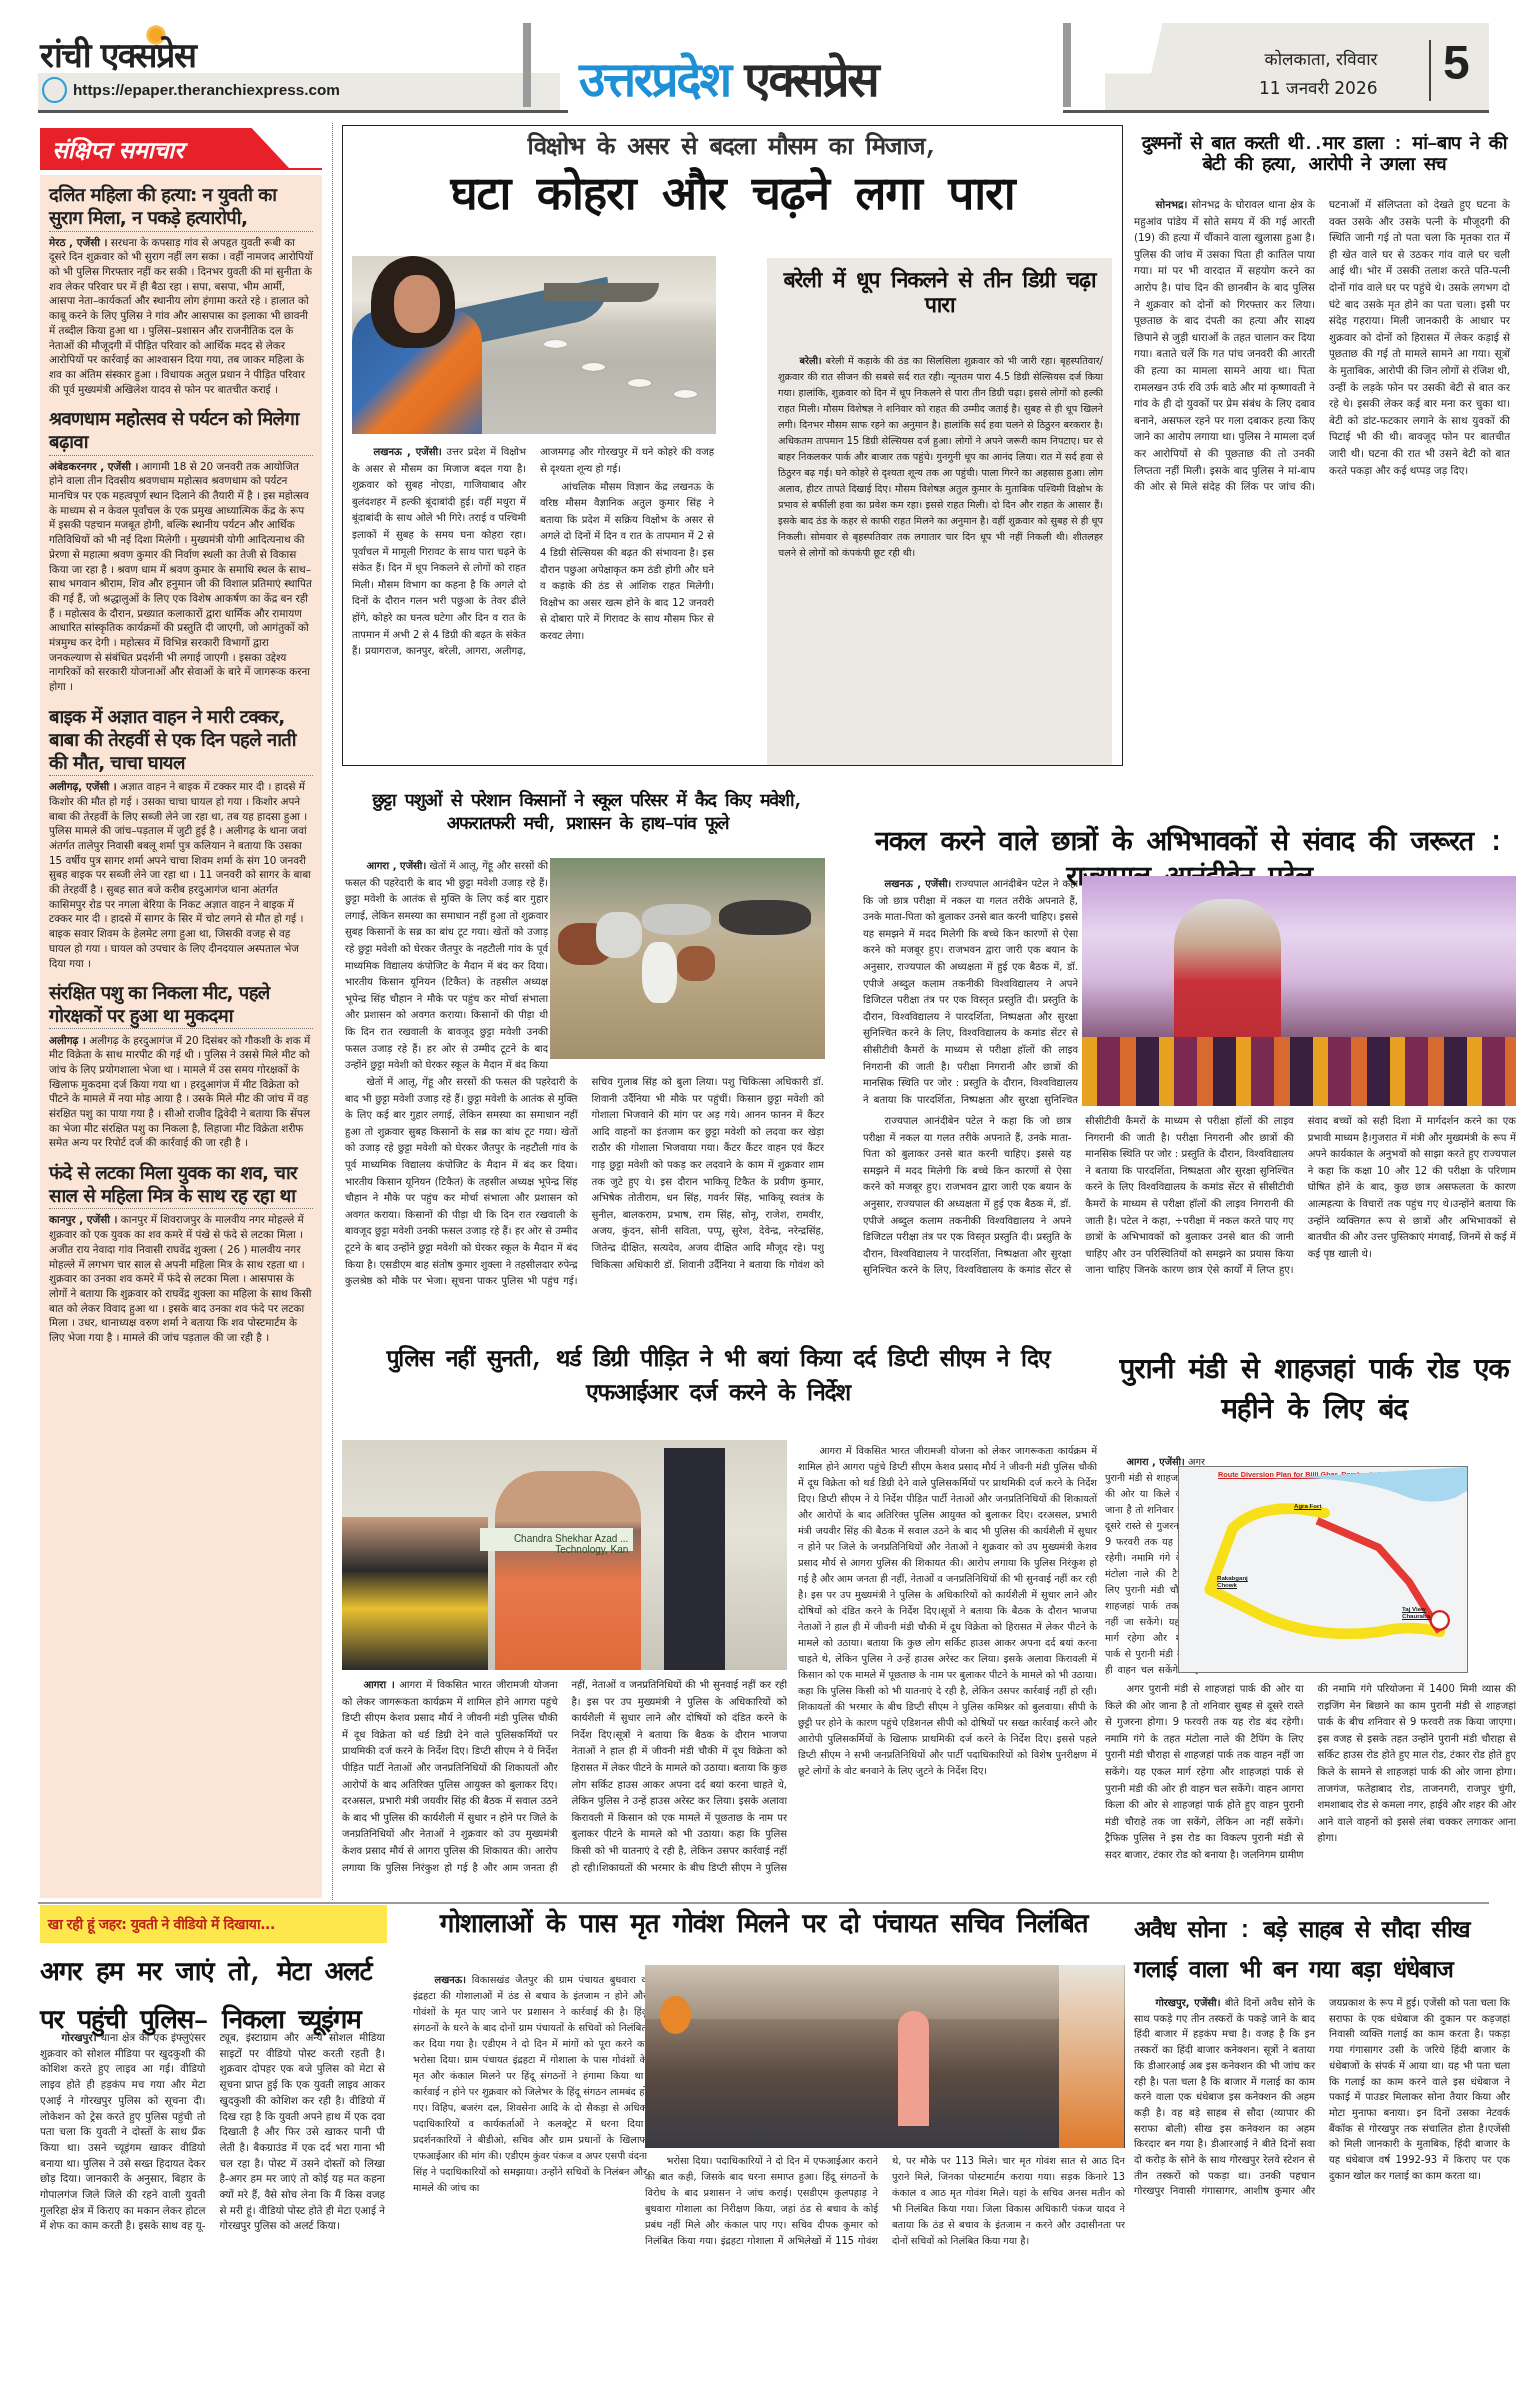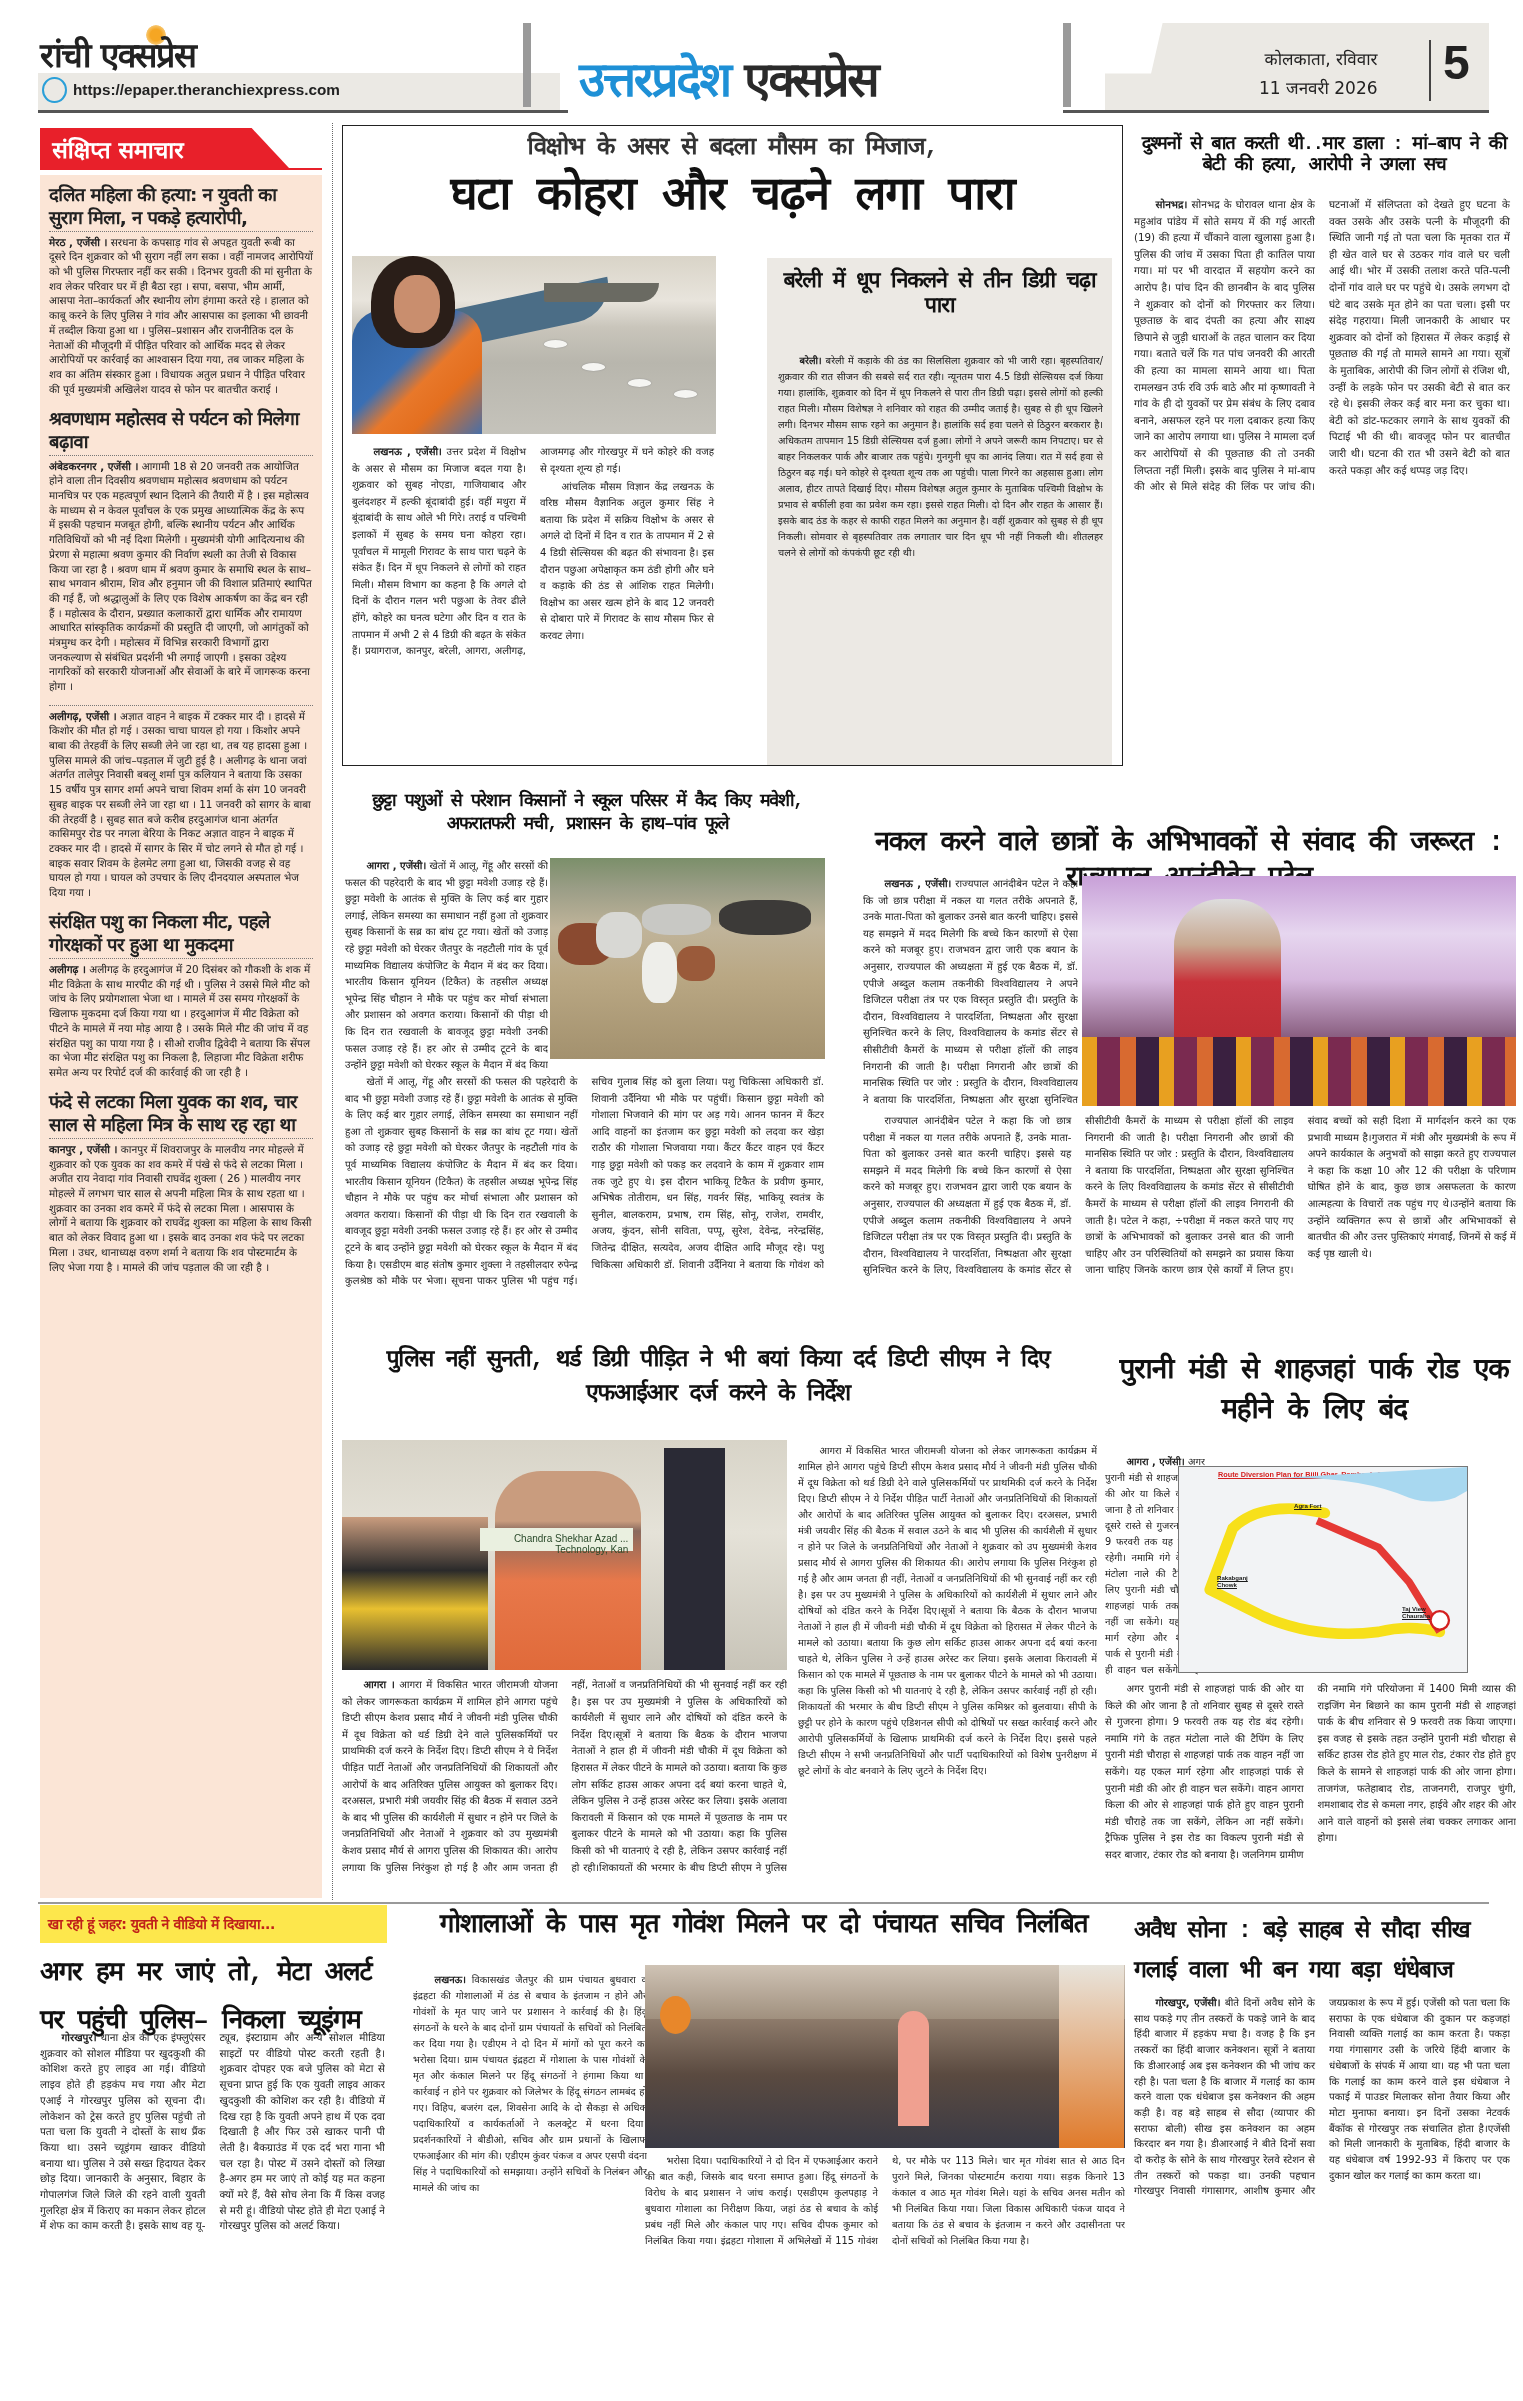--- a/index.html
+++ b/index.html
@@ -26,21 +26,21 @@
   .url-icon { left: 42px; top: 77px; width: 24.6px; height: 26px; border: 2.3px solid #2a9fd8; border-radius: 50%; }
   .mast-center { left: 579px; top: 45px; font-size: 48px; font-weight: bold; letter-spacing: -2.3px; }
   .mast-center .a { color: #1e90d6; }
   .mast-center .b { color: #2a2a2a; }
   .mast-date { left: 1259px; top: 45px; text-align: right; font-size: 17px; color: #222; line-height: 29px; font-family: "DejaVu Sans", sans-serif; }
   .mast-div { left: 1429px; top: 40px; width: 1.5px; height: 61px; background: #444; }
   .mast-page { left: 1443px; top: 35px; font-size: 48px; font-weight: bold; color: #222; font-family: "Liberation Sans", sans-serif; }
 
   
   .brief-tab { left: 40px; top: 128px; width: 249px; height: 40px; background: #e8202a; clip-path: polygon(0 0, 85% 0, 100% 100%, 0 100%); }
-  .brief-tab span { position: absolute; left: 12.3px; top: 4.6px; font-size: 23px; font-weight: bold; color: #fff; }
+  .brief-tab span { position: absolute; left: 12.3px; top: 4.6px; font-size: 23px; font-weight: bold; color: #fff; font-style: italic; }
   .brief-rule { left: 40px; top: 168px; width: 282px; height: 2.3px; background: #e8202a; }
   .brief-bg { left: 40px; top: 175px; width: 282px; height: 1723px; background: #fbe5d6; }
   .brief-inner { left: 49px; top: 183px; width: 264px; }
   .brief-h { font-size: 18.4px; font-weight: bold; line-height: 23px; color: #222; letter-spacing: -0.6px; }
   .brief-h-rule { border-bottom: 1.2px dotted #777; margin: 1.5px 0 3.1px 0; }
   .brief-b { font-size: 10.4px; line-height: 14.7px; color: #222; margin-bottom: 10.7px; }
   .brief-b .dl { font-weight: bold; }
   .dots-v { left: 332px; top: 123px; width: 0; height: 1777px; border-left: 1.5px dotted #666; }
 
   
@@ -144,20 +144,21 @@
       <h3 class="brief-h">दलित महिला की हत्या: न युवती का सुराग मिला, न पकड़े हत्यारोपी,</h3>
       <div class="brief-h-rule"></div>
       <p class="brief-b"><span class="dl">मेरठ , एजेंसी ।</span> <span>सरधना के कपसाड़ गांव से अपहृत युवती रूबी का दूसरे दिन शुक्रवार को भी सुराग नहीं लग सका । वहीं नामजद आरोपियों को भी पुलिस गिरफ्तार नहीं कर सकी । दिनभर युवती की मां सुनीता के शव लेकर परिवार घर में ही बैठा रहा । सपा, बसपा, भीम आर्मी, आसपा नेता–कार्यकर्ता और स्थानीय लोग हंगामा करते रहे । हालात को काबू करने के लिए पुलिस ने गांव और आसपास का इलाका भी छावनी में तब्दील किया हुआ था । पुलिस–प्रशासन और राजनीतिक दल के नेताओं की मौजूदगी में पीड़ित परिवार को आर्थिक मदद से लेकर आरोपियों पर कार्रवाई का आश्वासन दिया गया, तब जाकर महिला के शव का अंतिम संस्कार हुआ । विधायक अतुल प्रधान ने पीड़ित परिवार की पूर्व मुख्यमंत्री अखिलेश यादव से फोन पर बातचीत कराई ।</span></p>
     </article>
     <article>
       <h3 class="brief-h">श्रवणधाम महोत्सव से पर्यटन को मिलेगा बढ़ावा</h3>
       <div class="brief-h-rule"></div>
       <p class="brief-b"><span class="dl">अंबेडकरनगर , एजेंसी ।</span> <span>आगामी 18 से 20 जनवरी तक आयोजित होने वाला तीन दिवसीय श्रवणधाम महोत्सव श्रवणधाम को पर्यटन मानचित्र पर एक महत्वपूर्ण स्थान दिलाने की तैयारी में है । इस महोत्सव के माध्यम से न केवल पूर्वांचल के एक प्रमुख आध्यात्मिक केंद्र के रूप में इसकी पहचान मजबूत होगी, बल्कि स्थानीय पर्यटन और आर्थिक गतिविधियों को भी नई दिशा मिलेगी । मुख्यमंत्री योगी आदित्यनाथ की प्रेरणा से महात्मा श्रवण कुमार की निर्वाण स्थली का तेजी से विकास किया जा रहा है । श्रवण धाम में श्रवण कुमार के समाधि स्थल के साथ–साथ भगवान श्रीराम, शिव और हनुमान जी की विशाल प्रतिमाएं स्थापित की गई हैं, जो श्रद्धालुओं के लिए एक विशेष आकर्षण का केंद्र बन रही हैं । महोत्सव के दौरान, प्रख्यात कलाकारों द्वारा धार्मिक और रामायण आधारित सांस्कृतिक कार्यक्रमों की प्रस्तुति दी जाएगी, जो आगंतुकों को मंत्रमुग्ध कर देगी । महोत्सव में विभिन्न सरकारी विभागों द्वारा जनकल्याण से संबंधित प्रदर्शनी भी लगाई जाएगी । इसका उद्देश्य नागरिकों को सरकारी योजनाओं और सेवाओं के बारे में जागरूक करना होगा ।</span></p>
     </article>
     <article>
+      <h3 class="brief-h">बाइक में अज्ञात वाहन ने मारी टक्कर, बाबा की तेरहवीं से एक दिन पहले नाती की मौत, चाचा घायल</h3>
       <div class="brief-h-rule"></div>
       <p class="brief-b"><span class="dl">अलीगढ़, एजेंसी ।</span> <span>अज्ञात वाहन ने बाइक में टक्कर मार दी । हादसे में किशोर की मौत हो गई । उसका चाचा घायल हो गया । किशोर अपने बाबा की तेरहवीं के लिए सब्जी लेने जा रहा था, तब यह हादसा हुआ । पुलिस मामले की जांच–पड़ताल में जुटी हुई है । अलीगढ़ के थाना जवां अंतर्गत तालेपुर निवासी बबलू शर्मा पुत्र कलियान ने बताया कि उसका 15 वर्षीय पुत्र सागर शर्मा अपने चाचा शिवम शर्मा के संग 10 जनवरी सुबह बाइक पर सब्जी लेने जा रहा था । 11 जनवरी को सागर के बाबा की तेरहवीं है । सुबह सात बजे करीब हरदुआगंज थाना अंतर्गत कासिमपुर रोड पर नगला बेरिया के निकट अज्ञात वाहन ने बाइक में टक्कर मार दी । हादसे में सागर के सिर में चोट लगने से मौत हो गई । बाइक सवार शिवम के हेलमेट लगा हुआ था, जिसकी वजह से वह घायल हो गया । घायल को उपचार के लिए दीनदयाल अस्पताल भेज दिया गया ।</span></p>
     </article>
     <article>
       <h3 class="brief-h">संरक्षित पशु का निकला मीट, पहले गोरक्षकों पर हुआ था मुकदमा</h3>
       <div class="brief-h-rule"></div>
       <p class="brief-b"><span class="dl">अलीगढ़ ।</span> <span>अलीगढ़ के हरदुआगंज में 20 दिसंबर को गौकशी के शक में मीट विक्रेता के साथ मारपीट की गई थी । पुलिस ने उससे मिले मीट को जांच के लिए प्रयोगशाला भेजा था । मामले में उस समय गोरक्षकों के खिलाफ मुकदमा दर्ज किया गया था । हरदुआगंज में मीट विक्रेता को पीटने के मामले में नया मोड़ आया है । उसके मिले मीट की जांच में वह संरक्षित पशु का पाया गया है । सीओ राजीव द्विवेदी ने बताया कि सेंपल का भेजा मीट संरक्षित पशु का निकला है, लिहाजा मीट विक्रेता शरीफ समेत अन्य पर रिपोर्ट दर्ज की कार्रवाई की जा रही है ।</span></p>
     </article>
     <article>
       <h3 class="brief-h">फंदे से लटका मिला युवक का शव, चार साल से महिला मित्र के साथ रह रहा था</h3>

